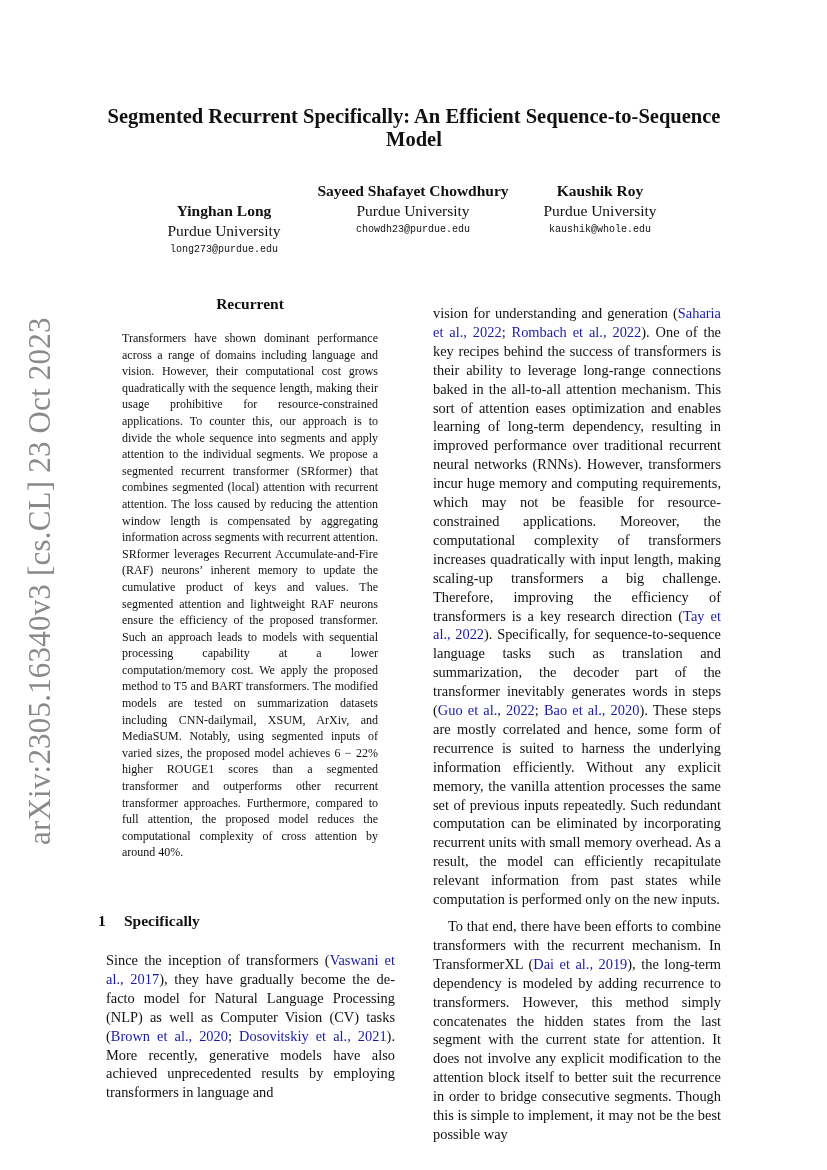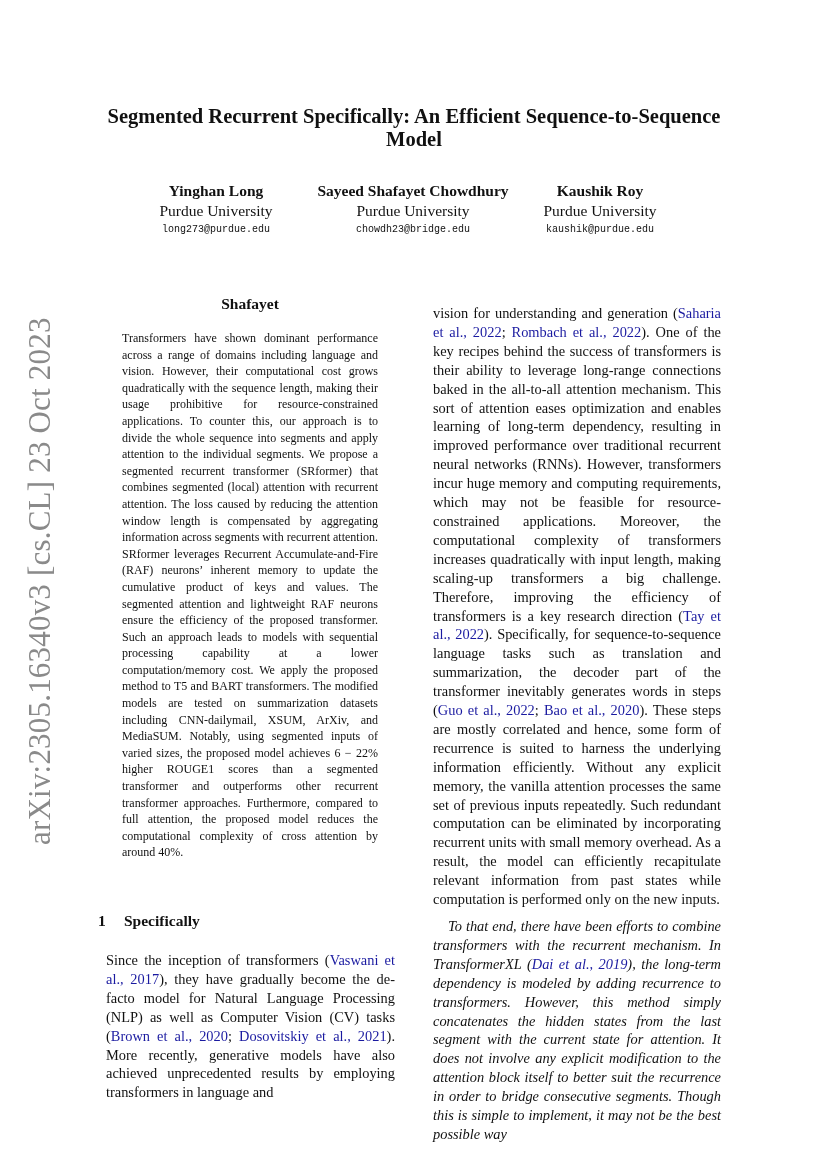--- a/index.html
+++ b/index.html
@@ -7,62 +7,62 @@
          font-family: "Liberation Serif", "DejaVu Serif", serif; color: #111; }
   .arxiv-stamp { position: absolute; left: 22px; top: 845px; transform-origin: 0 0;
                  transform: rotate(-90deg); font-family: "Liberation Serif", serif;
                  font-size: 31px; color: #8a8a8a; white-space: nowrap; letter-spacing: 0.2px; }
   .title { position: absolute; left: 90px; top: 105px; width: 648px; text-align: center;
            font-weight: bold; font-size: 20.5px; line-height: 23px; }
   .authors { position: absolute; top: 181px; left: 0; width: 827px; height: 70px; }
   .author { position: absolute; text-align: center; font-size: 15.5px; line-height: 19.5px; }
   .author .name { font-weight: bold; }
   .author .email { font-family: "Liberation Mono", "DejaVu Sans Mono", monospace; font-size: 10px; }
-  .a1 { left: 128px; width: 176px; }
+  .a1 { left: 136px; width: 176px; margin-top: 20px; }
   .a2 { left: 300px; width: 226px; }
   .a3 { left: 512px; width: 176px; }
   .abstract-heading { position: absolute; left: 122px; top: 295px; width: 256px;
                       text-align: center; font-weight: bold; font-size: 15.5px; }
   .abstract-body { position: absolute; left: 122px; top: 330px; width: 256px;
                    font-size: 12px; line-height: 16.6px; text-align: justify; hyphens: manual; }
   .section-heading { position: absolute; left: 98px; top: 912px; font-weight: bold; font-size: 15.5px; }
   .section-heading .num { display: inline-block; width: 26px; }
   .col-text { position: absolute; font-size: 14.4px; line-height: 18.9px; text-align: justify; }
   .intro-left { left: 98px; top: 943px; width: 305px; }
   .right-col { left: 425px; top: 296px; width: 304px; }
-  .para2 { margin-top: 6px; text-indent: 15px; font-style: italic; }
+  .para2 { margin-top: 6px; text-indent: 15px; }
   .cite { color: #1a1aa0; }
   p { margin: 8px; }
 </style>
 </head>
 <body>
 
 <div class="arxiv-stamp">arXiv:2305.16340v3  [cs.CL]  23 Oct 2023</div>
 
 <div class="title">Segmented Recurrent Specifically: An Efficient Sequence-to-Sequence Model</div>
 
 <div class="authors">
   <div class="author a1">
     <div class="name">Yinghan Long</div>
     <div>Purdue University</div>
     <div class="email">long273@purdue.edu</div>
   </div>
   <div class="author a2">
     <div class="name">Sayeed Shafayet Chowdhury</div>
     <div>Purdue University</div>
-    <div class="email">chowdh23@bridge.edu</div>
+    <div class="email">chowdh23@purdue.edu</div>
   </div>
   <div class="author a3">
     <div class="name">Kaushik Roy</div>
     <div>Purdue University</div>
-    <div class="email">kaushik@purdue.edu</div>
+    <div class="email">kaushik@whole.edu</div>
   </div>
 </div>
 
-<div class="abstract-heading">Shafayet</div>
+<div class="abstract-heading">Recurrent</div>
 <div class="abstract-body">Transformers have shown dominant performance across a range of domains including language and vision. However, their computational cost grows quadratically with the sequence length, making their usage prohibitive for resource-constrained applications. To counter this, our approach is to divide the whole sequence into segments and apply attention to the individual segments. We propose a segmented recurrent transformer (SRformer) that combines segmented (local) attention with recurrent attention. The loss caused by reducing the attention window length is compensated by aggregating information across segments with recurrent attention. SRformer leverages Recurrent Accumulate-and-Fire (RAF) neurons’ inherent memory to update the cumulative product of keys and values. The segmented attention and lightweight RAF neurons ensure the efficiency of the proposed transformer. Such an approach leads to models with sequential processing capability at a lower computation/memory cost. We apply the proposed method to T5 and BART transformers. The modified models are tested on summarization datasets including CNN-dailymail, XSUM, ArXiv, and MediaSUM. Notably, using segmented inputs of varied sizes, the proposed model achieves 6 − 22% higher ROUGE1 scores than a segmented transformer and outperforms other recurrent transformer approaches. Furthermore, compared to full attention, the proposed model reduces the computational complexity of cross attention by around 40%.</div>
 
 <div class="section-heading">
   <span class="num">1</span><span>Specifically</span>
 </div>
 
 <div class="col-text intro-left">
   <p><span>Since the inception of transformers (</span><span class="cite">Vaswani et al., 2017</span><span>), they have gradually become the de-facto model for Natural Language Processing (NLP) as well as Computer Vision (CV) tasks (</span><span class="cite">Brown et al., 2020</span><span>; </span><span class="cite">Dosovitskiy et al., 2021</span><span>). More recently, generative models have also achieved unprecedented results by employing transformers in language and</span></p>
 </div>
 

